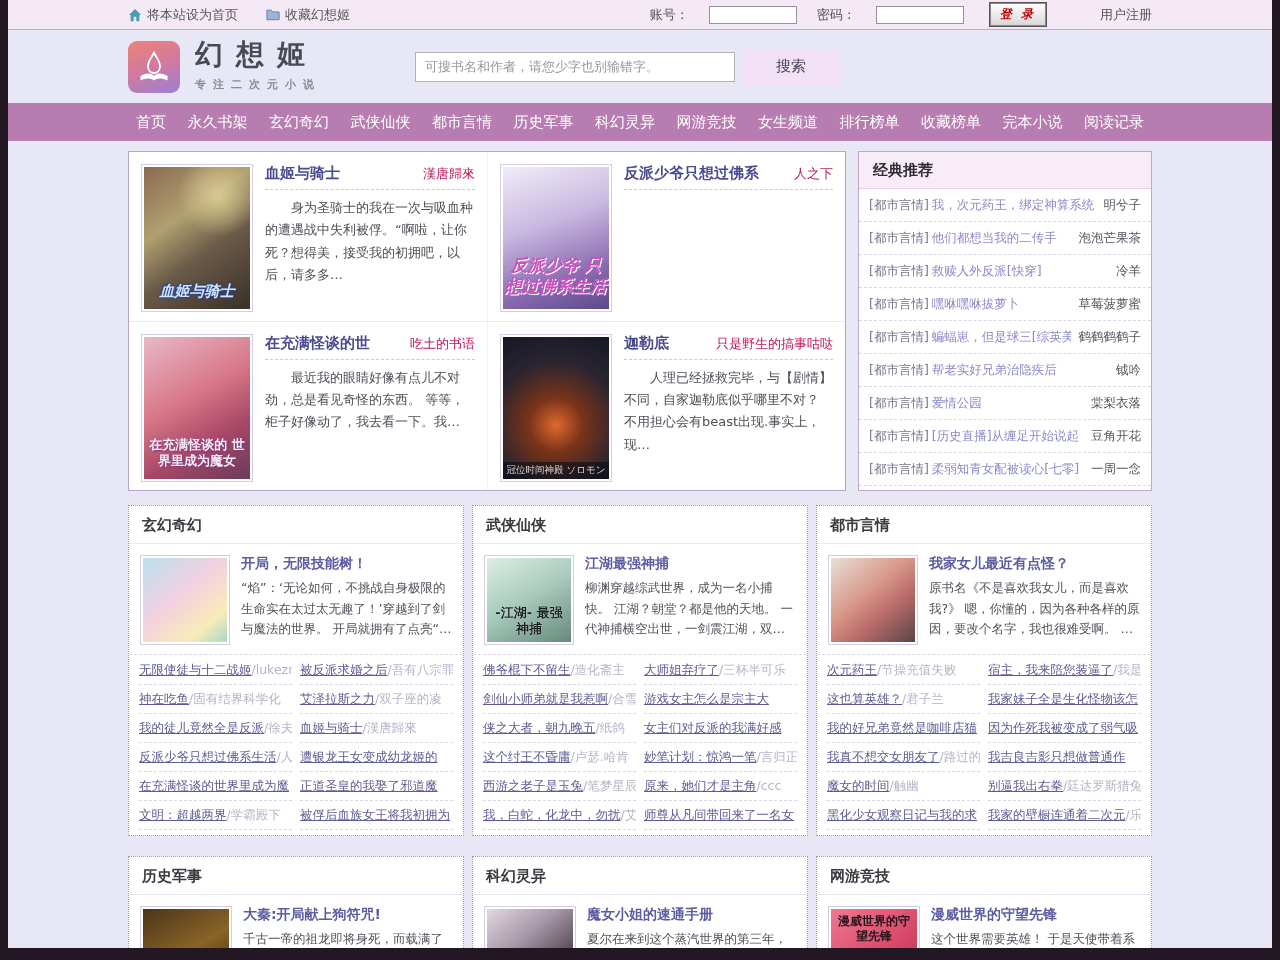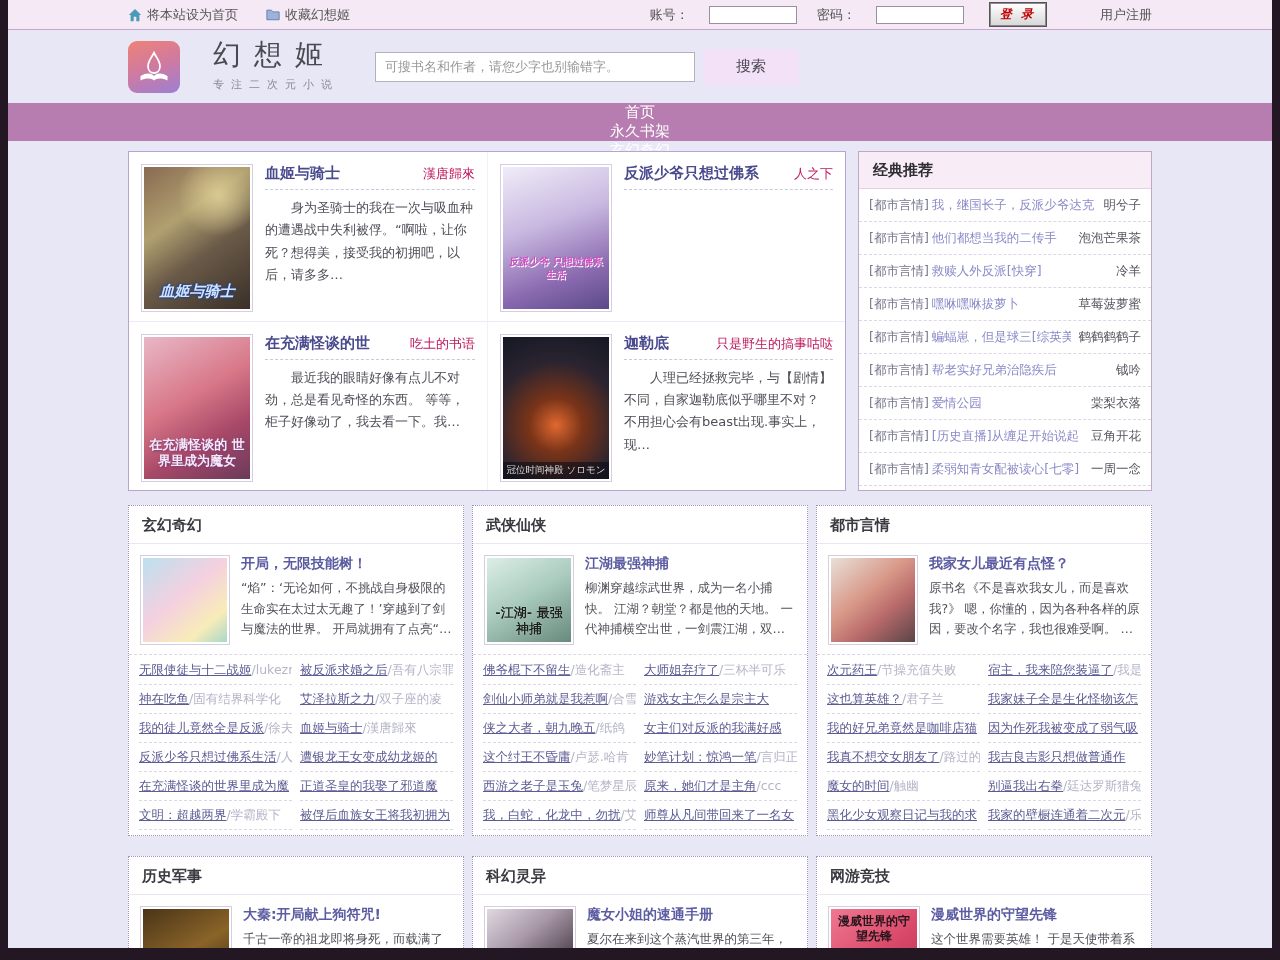--- a/index.html
+++ b/index.html
@@ -23,31 +23,31 @@
     background:linear-gradient(#fefefe,#d8d8d8); border:1px solid #8a8a8a; box-shadow:0 0 0 1px #555;
     padding:2px 9px; cursor:pointer; margin:0 10px 0 6px;font-style:italic; }
   .register { cursor:pointer; color:#555; margin-left:24px; }
 
   
   .header { height:73px; }
   .hd-inner { width:1024px; margin:0 auto; display:flex; align-items:center; height:100%; }
   .logo { width:52px; height:52px; border-radius:9px; flex:none;
     background:linear-gradient(160deg,#ef8276 0%,#d17a9e 48%,#9c7fd4 100%);
     display:flex; align-items:center; justify-content:center; cursor:pointer; }
-  .brand { margin-left:33px; }
+  .brand { margin-left:15px;font-weight:bold; }
   .site-name { font-size:28px; color:#4a4a52; letter-spacing:13px; line-height:1; white-space:nowrap; }
   .tagline { font-size:11px; color:#8a8a92; letter-spacing:7px; margin-top:8px; white-space:nowrap; }
-  .search { display:flex; align-items:center;padding-left:36px; }
+  .search { margin-left:58px; display:flex; align-items:center;padding-left:36px; }
   .search-input { width:320px; height:30px; border:1px solid #b2b2ba; padding:0 9px; font-size:13px; color:#555; background:#fff; }
   .search-input::placeholder { color:#999; }
   .search-btn { width:96px; height:36px; margin-left:8px; background:#f3e2f7; border:none; font-size:15px; color:#4a4a52; cursor:pointer; font-family:inherit; }
 
   
   .nav { height:38px; background:#b77db1; }
-  .nav-inner { width:1024px; margin:0 auto; height:100%; display:flex; align-items:center; justify-content:space-between; padding:0 8px;flex-direction:column; }
+  .nav-inner { width:1024px; margin:0 auto; height:100%; display:flex; align-items:center; justify-content:space-between; padding:0 8px; }
   .nav-item { color:#fff; font-size:15px; cursor:pointer; white-space:nowrap; }
 
   
   .main { width:1024px; margin:10px auto 0; }
   .row1 { display:flex; gap:12px; }
 
   .featured-panel { width:718px; background:#fff; border:1px solid #b9a4ce; display:grid; grid-template-columns:1fr 1fr; height:340px; }
   .fcard { display:flex; padding:12px 12px 10px; overflow:hidden; }
   .fcard.sep-t { border-top:1px solid #eceaf6; }
   .fcard.sep-l { border-left:1px solid #f2f0f8; }
@@ -83,21 +83,21 @@
   .slist-grid { display:grid; grid-template-columns:1fr 1fr; column-gap:8px; padding:1px 10px 5px; }
   .scell { font-size:12.5px; padding:6px 0 5px; border-bottom:1px dashed #ddd5e8; white-space:nowrap; overflow:hidden; cursor:pointer; }
   .scell .t { color:#5c5c94;text-decoration:underline; }
   .scell .a { color:#b4b4c8; }
 
   
   .ct { position:absolute; left:2px; right:2px; text-align:center; font-weight:bold; line-height:1.25; }
   [data-cv="1"] { background:radial-gradient(circle at 70% 20%,#d8c890 0%,rgba(0,0,0,0) 30%),linear-gradient(145deg,#8a6a52 0%,#b0a070 35%,#6a5a48 60%,#3a3028 100%); }
   [data-cv="1"] .ct { bottom:8px; font-size:15px; font-style:italic; color:#cfe4ff; text-shadow:1px 1px 2px #23418c,-1px -1px 2px #23418c; }
   [data-cv="2"] { background:linear-gradient(160deg,#f0ecf8 0%,#c8b8e0 40%,#8a6ab0 75%,#5a4a8a 100%); }
-  [data-cv="2"] .ct { bottom:28px; font-size:10px; color:#cc4fc0; text-shadow:1px 1px 0 #fff; }
+  [data-cv="2"] .ct { bottom:12px; font-size:17px; color:#cc4fc0; text-shadow:1px 1px 0 #fff;font-style:italic; }
   [data-cv="3"] { background:linear-gradient(150deg,#e8b8c8 0%,#d87888 42%,#a84868 70%,#6a3a5a 100%); }
   [data-cv="3"] .ct { bottom:9px; font-size:13px; color:#f3e9fb; text-shadow:1px 1px 2px #7c3a78; }
   [data-cv="4"] { background:radial-gradient(circle at 50% 62%,#e06830 0%,#7a3418 26%,#2a2430 62%,#141824 100%); }
   [data-cv="4"] .ct { bottom:0; left:0; right:0; font-size:9.5px; font-weight:normal; color:#d8d8d8; background:rgba(8,10,18,.55); padding:2px 0 3px; }
   [data-cv="5"] { background:linear-gradient(140deg,#bce0ee 0%,#f4d0e0 45%,#f8ecb8 78%,#a8d8c8 100%); }
   [data-cv="6"] { background:linear-gradient(150deg,#dceee6 0%,#a8cabc 48%,#688a7c 100%); }
   [data-cv="6"] .ct { bottom:5px; font-size:13px; color:#16201c; text-shadow:0 0 1px #fff; }
   [data-cv="7"] { background:linear-gradient(140deg,#e8e0d8 0%,#d89888 42%,#b86a6a 66%,#5a4448 100%); }
   [data-cv="8"] { background:linear-gradient(150deg,#4a3418 0%,#8a6428 42%,#3a2a14 78%,#241a0c 100%); }
   [data-cv="9"] { background:linear-gradient(140deg,#e0d8e0 0%,#a898a8 32%,#4a3e48 66%,#181418 100%); }
@@ -169,21 +169,21 @@
         <span class="nav-item">都市言情</span>
 
         <span class="nav-item">历史军事</span>
 
         <span class="nav-item">科幻灵异</span>
 
         <span class="nav-item">网游竞技</span>
 
         <span class="nav-item">女生频道</span>
 
-        <span class="nav-item">这也算英雄</span>
+        <span class="nav-item">排行榜单</span>
 
         <span class="nav-item">收藏榜单</span>
 
         <span class="nav-item">完本小说</span>
 
         <span class="nav-item">阅读记录</span>
       </div>
   </div>
 
   <div class="main">
@@ -251,21 +251,21 @@
         </div>
 
       </div>
 
       <div class="sidebar">
         <div class="sb-title">经典推荐</div>
         <div>
 
             <div class="sb-row">
               <span class="sb-cat">[都市言情]</span>
-              <span class="sb-book">我，继国长子，反派少爷达克</span>
+              <span class="sb-book">我，次元药王，绑定神算系统</span>
               <span class="sb-author">明兮子</span>
             </div>
 
             <div class="sb-row">
               <span class="sb-cat">[都市言情]</span>
               <span class="sb-book">他们都想当我的二传手</span>
               <span class="sb-author">泡泡芒果茶</span>
             </div>
 
             <div class="sb-row">

